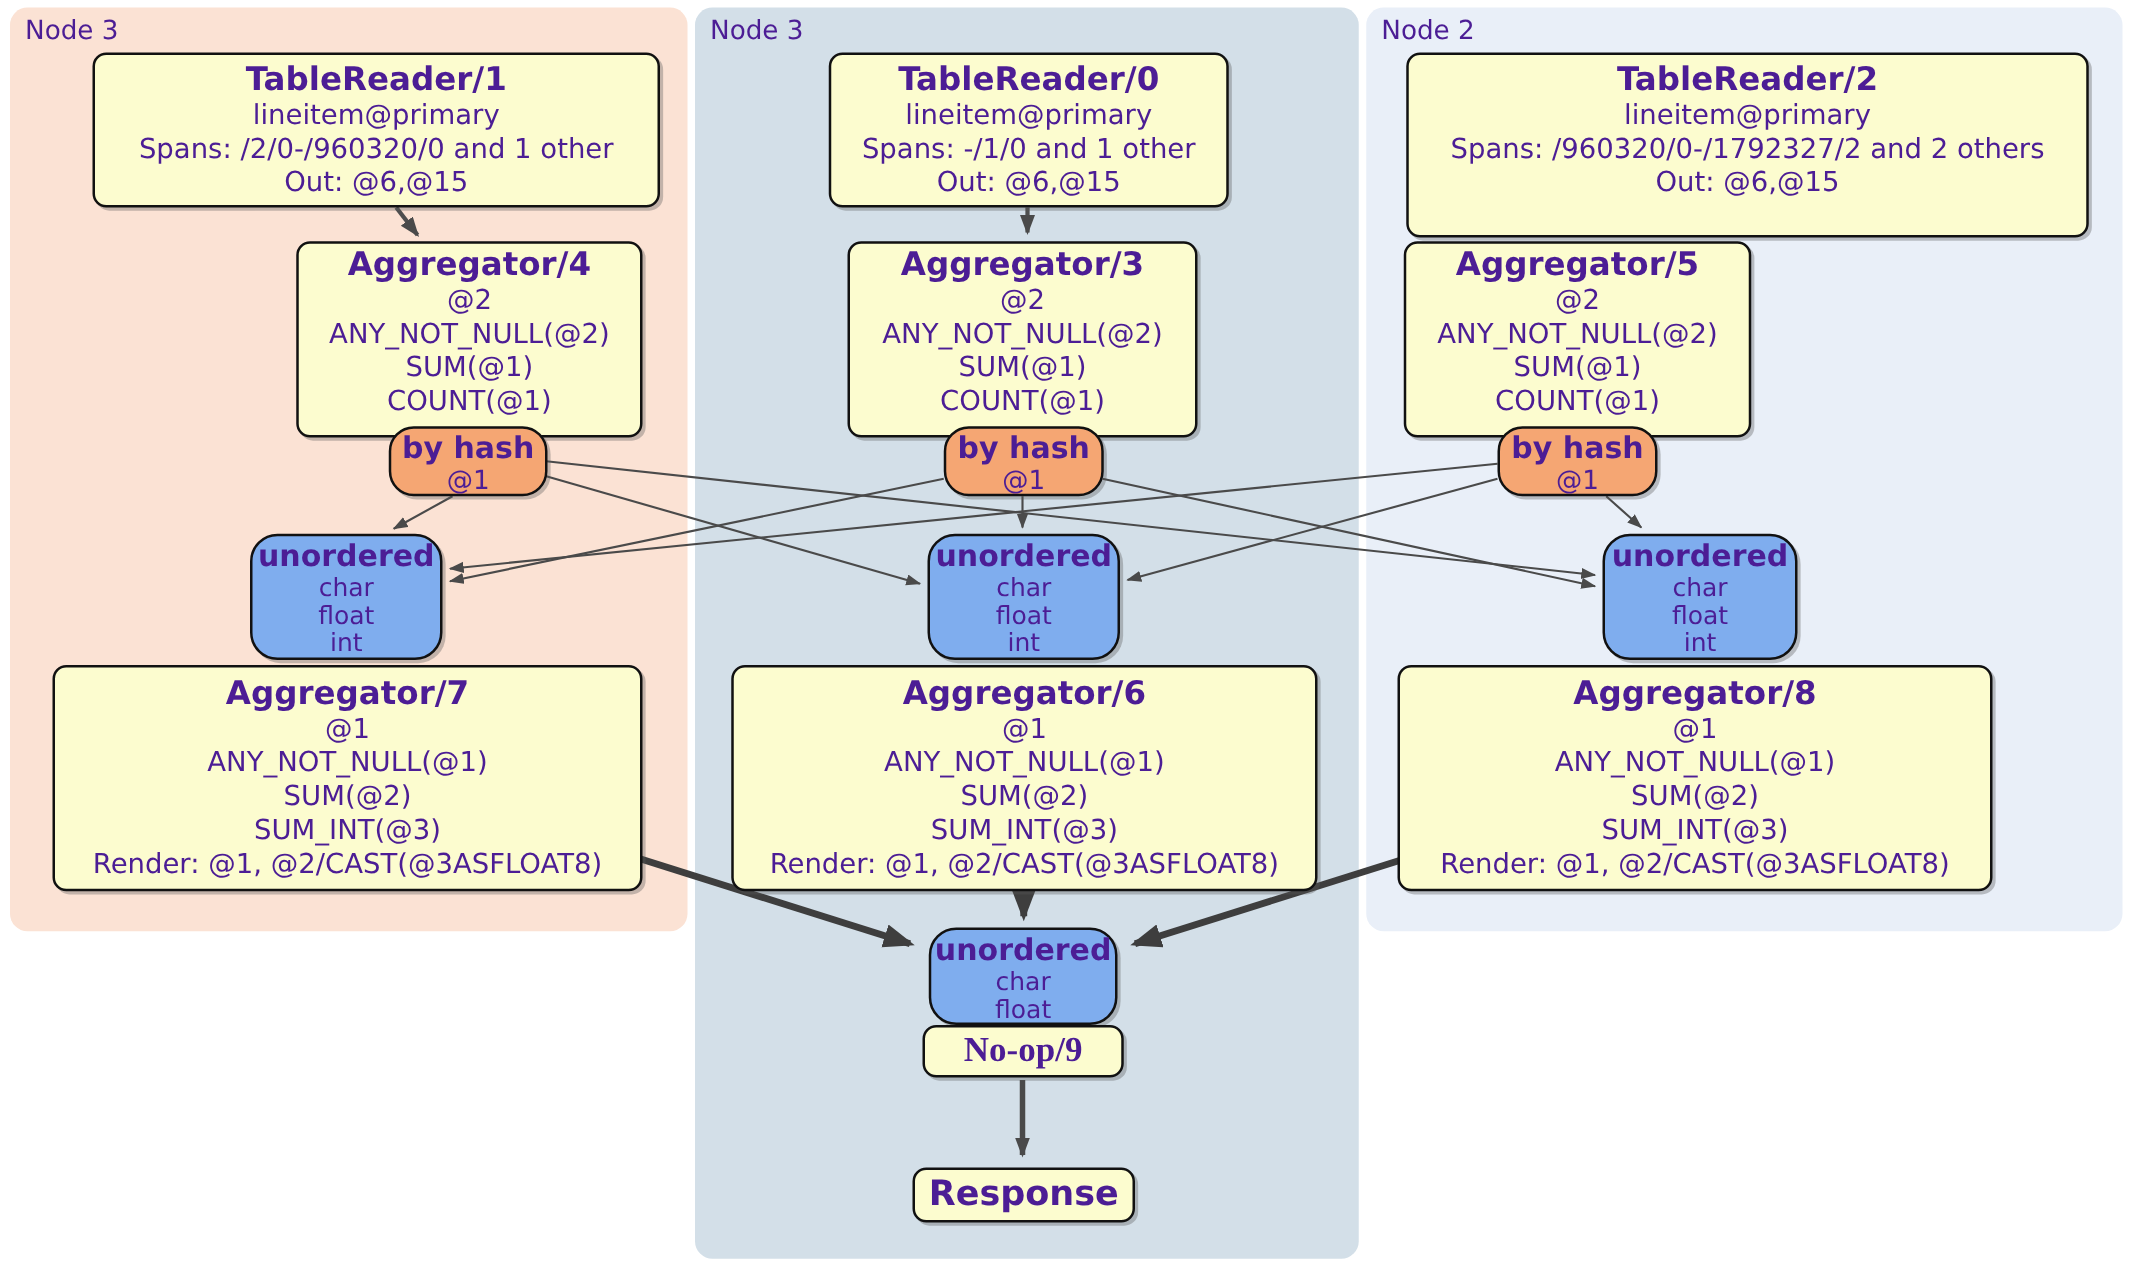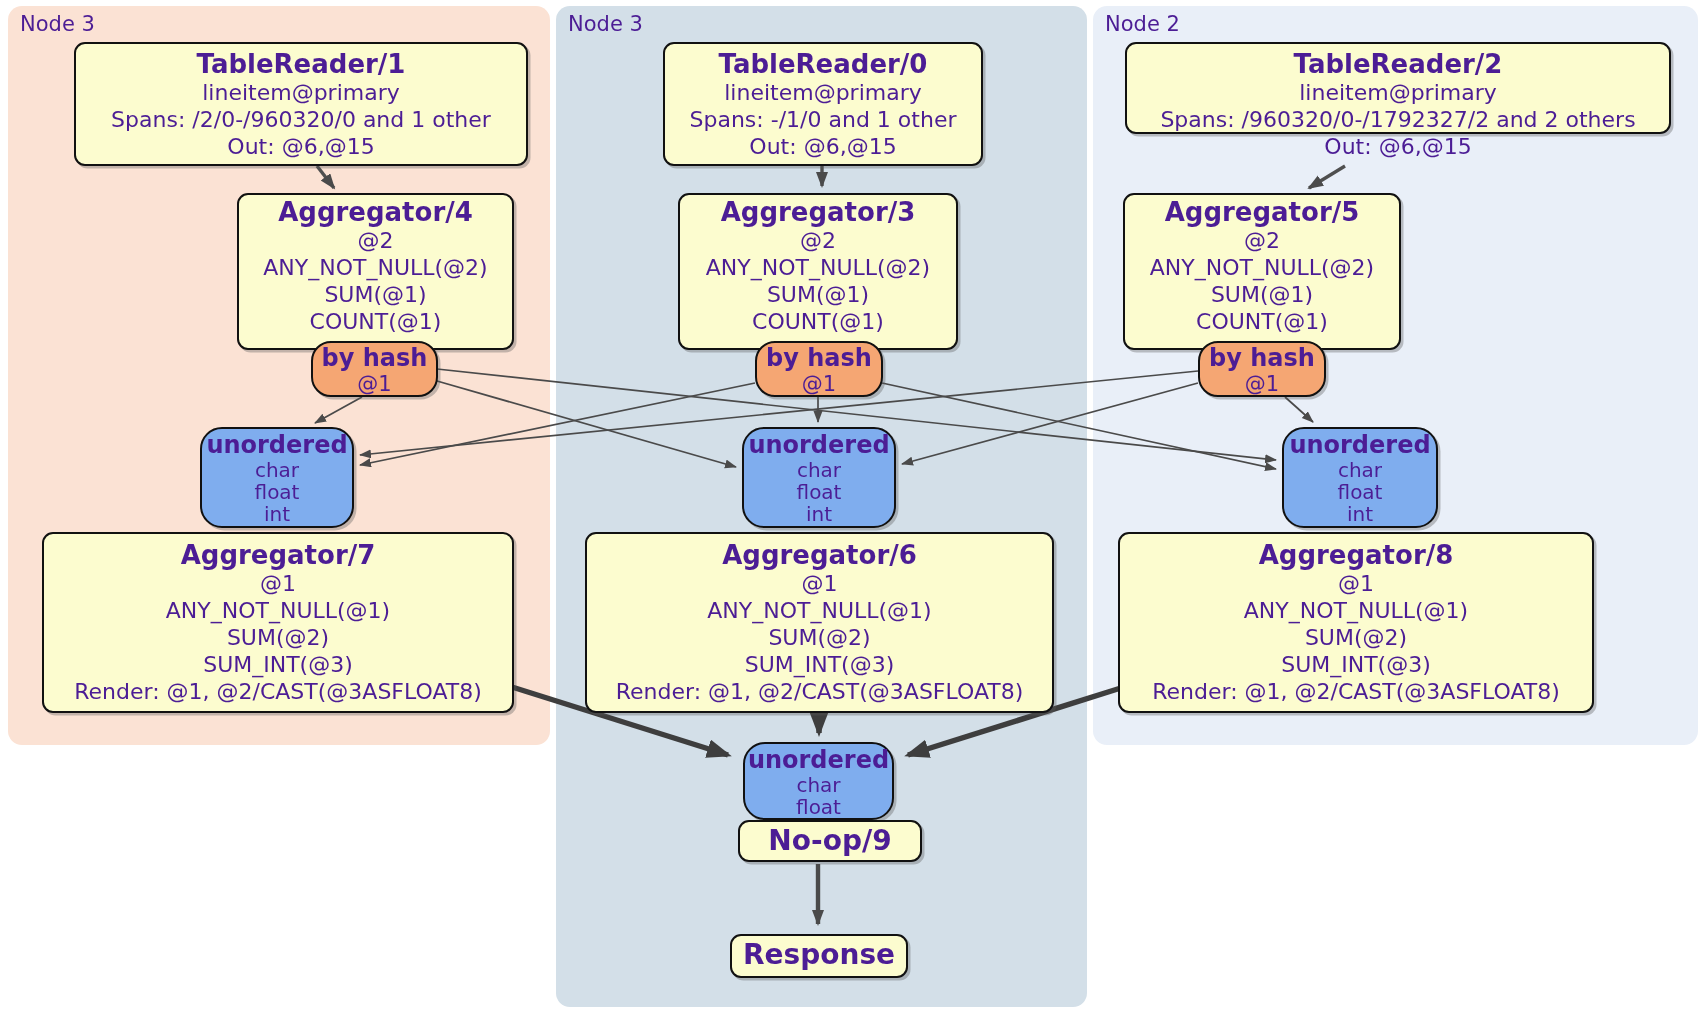--- a/index.html
+++ b/index.html
@@ -149,21 +149,21 @@
 
   <div class="box r5" style="left:585px;top:532px;width:469px;height:181px;">
     <div class="t">Aggregator/6</div>
     <div class="l">@1</div>
     <div class="l">ANY_NOT_NULL(@1)</div>
     <div class="l">SUM(@2)</div>
     <div class="l">SUM_INT(@3)</div>
     <div class="l">Render: @1, @2/CAST(@3ASFLOAT8)</div>
   </div>
 
-  <div class="box r1" style="left:1125px;top:42px;width:546px;height:92px;">
+  <div class="box r1" style="left:1125px;top:42px;width:546px;height:148px;">
     <div class="t">TableReader/2</div>
     <div class="l">lineitem@primary</div>
     <div class="l">Spans: /960320/0-/1792327/2 and 2 others</div>
     <div class="l">Out: @6,@15</div>
   </div>
 
   <div class="box r2" style="left:1123px;top:193px;width:278px;height:157px;">
     <div class="t">Aggregator/5</div>
     <div class="l">@2</div>
     <div class="l">ANY_NOT_NULL(@2)</div>
@@ -191,21 +191,21 @@
     <div class="l">SUM_INT(@3)</div>
     <div class="l">Render: @1, @2/CAST(@3ASFLOAT8)</div>
   </div>
 
   <div class="box sync" style="left:743px;top:742px;width:151px;height:78px;">
     <div class="t">unordered</div>
     <div class="l">char</div>
     <div class="l">float</div>
   </div>
 
-  <div class="box single" style="left:738px;top:820px;width:184px;height:42px;">
+  <div class="box single" style="left:738px;top:820px;width:161px;height:42px;font-family:Liberation Serif, serif;">
     <div class="t">No-op/9</div>
   </div>
 
   <div class="box single" style="left:730px;top:934px;width:178px;height:44px;">
     <div class="t">Response</div>
   </div>
 
 </div>
 
 </body></html>

